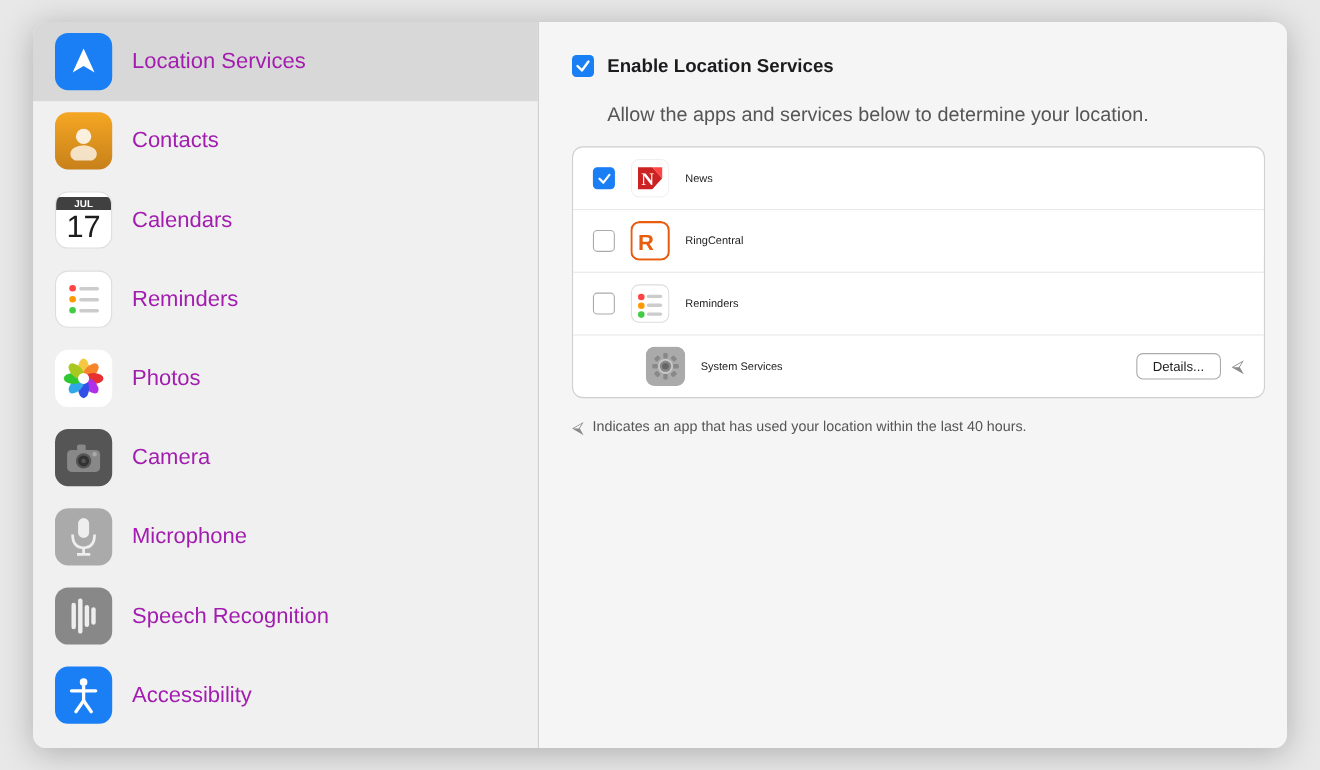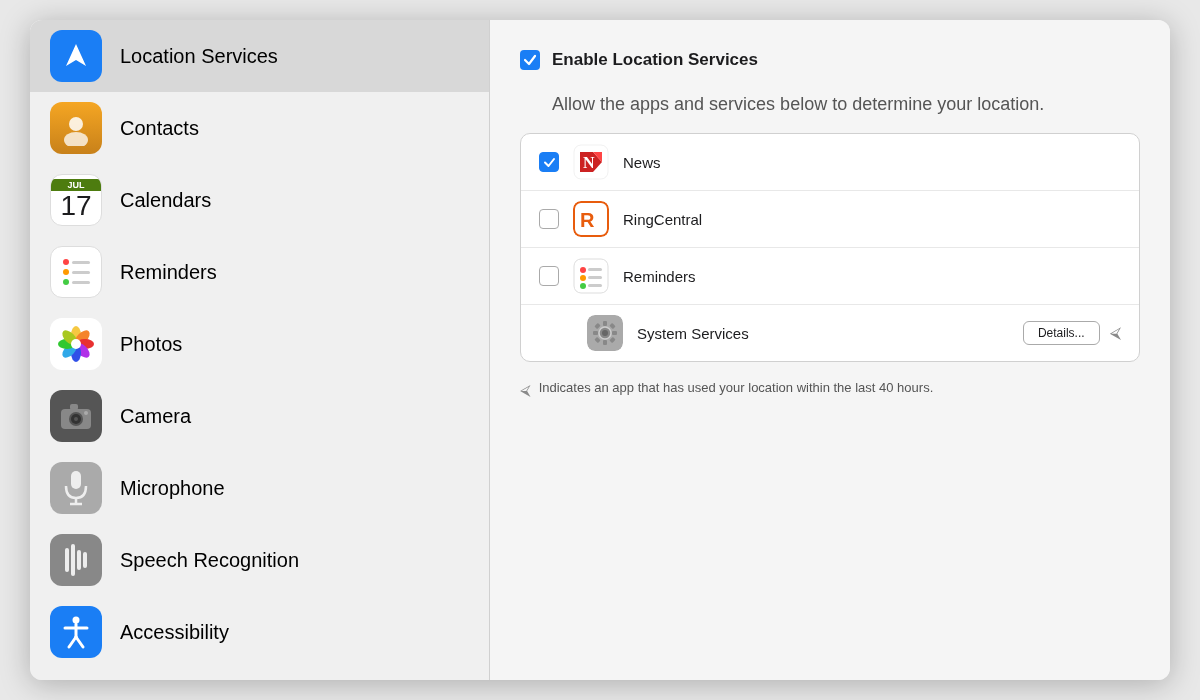--- a/index.html
+++ b/index.html
@@ -47,21 +47,21 @@
       border-radius: 12px;
       display: flex;
       align-items: center;
       justify-content: center;
       margin-right: 18px;
       flex-shrink: 0;
       overflow: hidden;
     }
     .sidebar-item .item-label {
       font-size: 20px;
-      color: #000000;
+      color: #a21caf;
     }
     
     .icon-location {
       background: #1a7ef5;
     }
     .icon-location svg { width: 32px; height: 32px; }
     
     .icon-contacts {
       background: linear-gradient(180deg, #f5a623 0%, #c8811a 100%);
     }
@@ -70,21 +70,21 @@
       background: #fff;
       border: 1px solid #ddd;
     }
     .calendar-icon-inner {
       display: flex;
       flex-direction: column;
       align-items: center;
       width: 100%;
     }
     .calendar-header {
-      background: #4d7c0f;
+      background: #404040;
       color: white;
       font-size: 9px;
       font-weight: 600;
       width: 100%;
       text-align: center;
       padding: 1px 0;
       border-radius: 4px 4px 0 0;
     }
     .calendar-day {
       font-size: 28px;
@@ -115,21 +115,21 @@
     }
     
     .icon-accessibility {
       background: #1a7ef5;
     }
 
     
     .main-panel {
       flex: 1;
       background: #f5f5f5;
-      padding: 30px 30px 20px 30px;
+      padding: 30px 20px 20px 30px;
       display: flex;
       flex-direction: column;
     }
     .enable-row {
       display: flex;
       align-items: center;
       margin-bottom: 8px;
     }
     .checkbox-checked {
       width: 20px;
@@ -192,21 +192,21 @@
       height: 36px;
       border-radius: 8px;
       margin-right: 14px;
       flex-shrink: 0;
       display: flex;
       align-items: center;
       justify-content: center;
       overflow: hidden;
     }
     .app-name {
-      font-size: 15px;
+      font-size: 10px;
       color: #1c1c1e;
       flex: 1;
     }
     .details-btn {
       background: #fff;
       border: 1px solid #aaa;
       border-radius: 6px;
       padding: 4px 14px;
       font-size: 12px;
       color: #1c1c1e;

